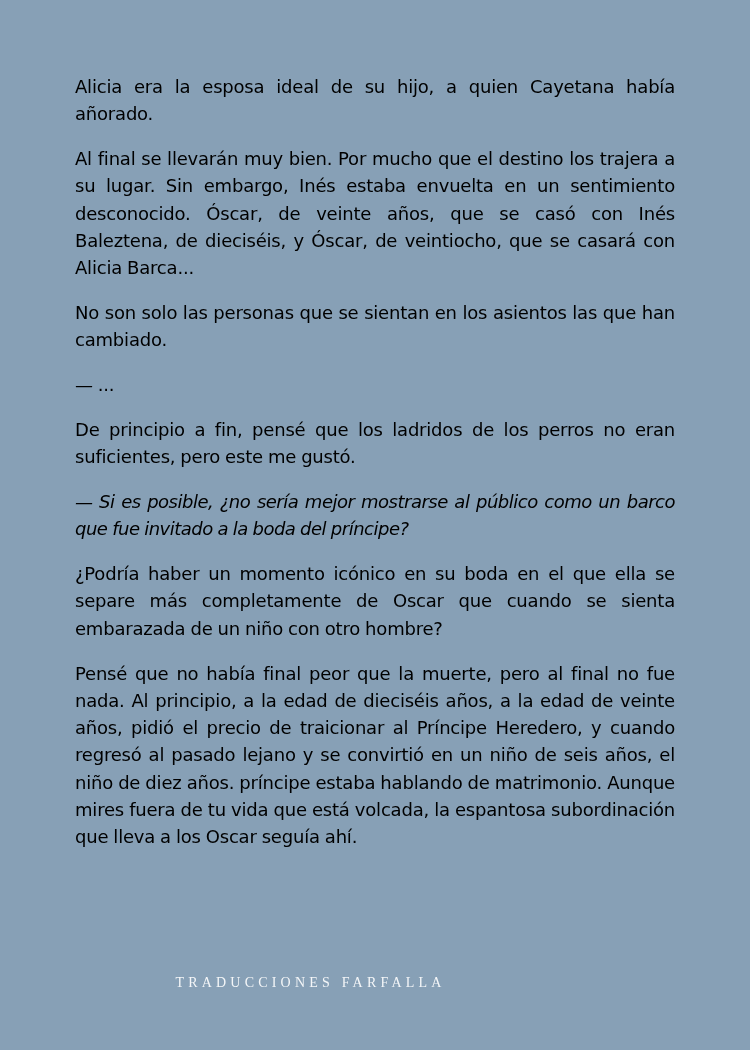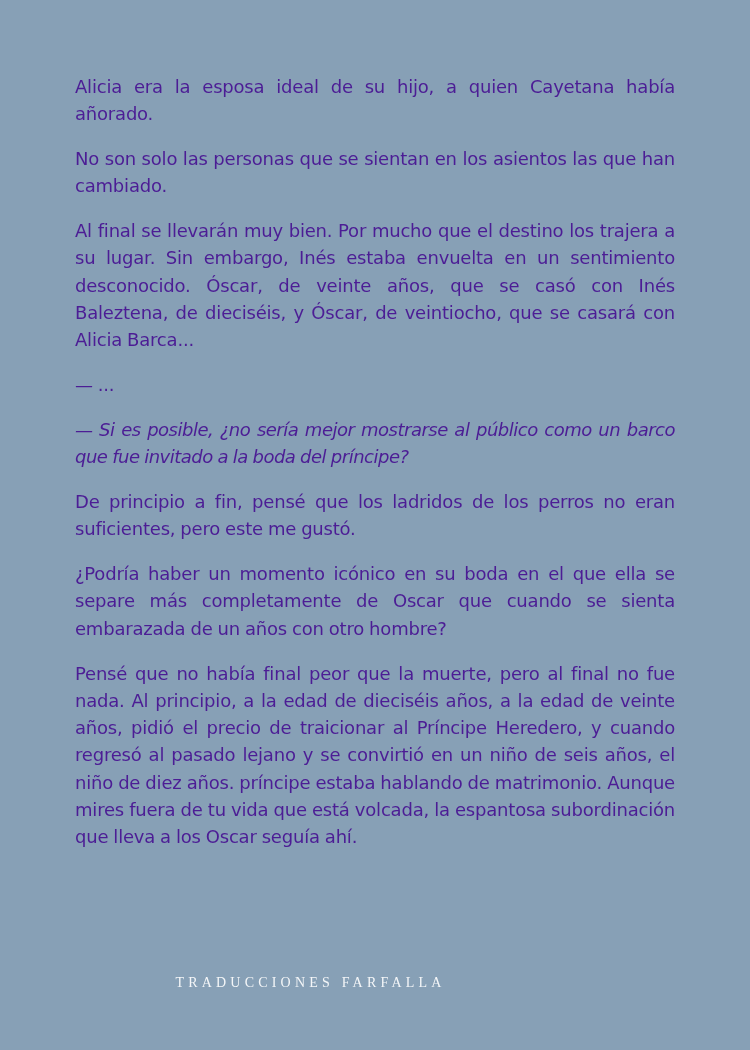--- a/index.html
+++ b/index.html
@@ -14,21 +14,21 @@
       overflow: hidden;
     }
     .page {
       position: absolute;
       left: 75px;
       top: 73px;
       width: 600px;
       font-family: "DejaVu Sans", sans-serif;
       font-size: 18px;
       line-height: 27.3px;
-      color: #4c1d95;
+      color: #000000;
       letter-spacing: -0.2px;
       word-spacing: -0.5px;
     }
     .para {
       margin: 0 0 17.5px 0;
       text-align: justify;
       text-align-last: left;
     }
     .para.italic {
       font-style: italic;
@@ -44,22 +44,22 @@
       font-size: 14px;
       letter-spacing: 4.2px;
       color: #f4f6f8;
     }
   </style>
 </head>
 <body>
 
 <div class="page">
   <p class="para">Alicia era la esposa ideal de su hijo, a quien Cayetana había añorado.</p>
+  <p class="para">Al final se llevarán muy bien. Por mucho que el destino los trajera a su lugar. Sin embargo, Inés estaba envuelta en un sentimiento desconocido. Óscar, de veinte años, que se casó con Inés Baleztena, de dieciséis, y Óscar, de veintiocho, que se casará con Alicia Barca...</p>
   <p class="para">No son solo las personas que se sientan en los asientos las que han cambiado.</p>
-  <p class="para">Al final se llevarán muy bien. Por mucho que el destino los trajera a su lugar. Sin embargo, Inés estaba envuelta en un sentimiento desconocido. Óscar, de veinte años, que se casó con Inés Baleztena, de dieciséis, y Óscar, de veintiocho, que se casará con Alicia Barca...</p>
   <p class="para">— ...</p>
+  <p class="para">De principio a fin, pensé que los ladridos de los perros no eran suficientes, pero este me gustó.</p>
   <p class="para italic">— Si es posible, ¿no sería mejor mostrarse al público como un barco que fue invitado a la boda del príncipe?</p>
-  <p class="para">De principio a fin, pensé que los ladridos de los perros no eran suficientes, pero este me gustó.</p>
-  <p class="para">¿Podría haber un momento icónico en su boda en el que ella se separe más completamente de Oscar que cuando se sienta embarazada de un años con otro hombre?</p>
+  <p class="para">¿Podría haber un momento icónico en su boda en el que ella se separe más completamente de Oscar que cuando se sienta embarazada de un niño con otro hombre?</p>
   <p class="para">Pensé que no había final peor que la muerte, pero al final no fue nada. Al principio, a la edad de dieciséis años, a la edad de veinte años, pidió el precio de traicionar al Príncipe Heredero, y cuando regresó al pasado lejano y se convirtió en un niño de seis años, el niño de diez años. príncipe estaba hablando de matrimonio. Aunque mires fuera de tu vida que está volcada, la espantosa subordinación que lleva a los Oscar seguía ahí.</p>
 </div>
 
 <div class="footer">TRADUCCIONES FARFALLA</div>
 
 </body></html>

